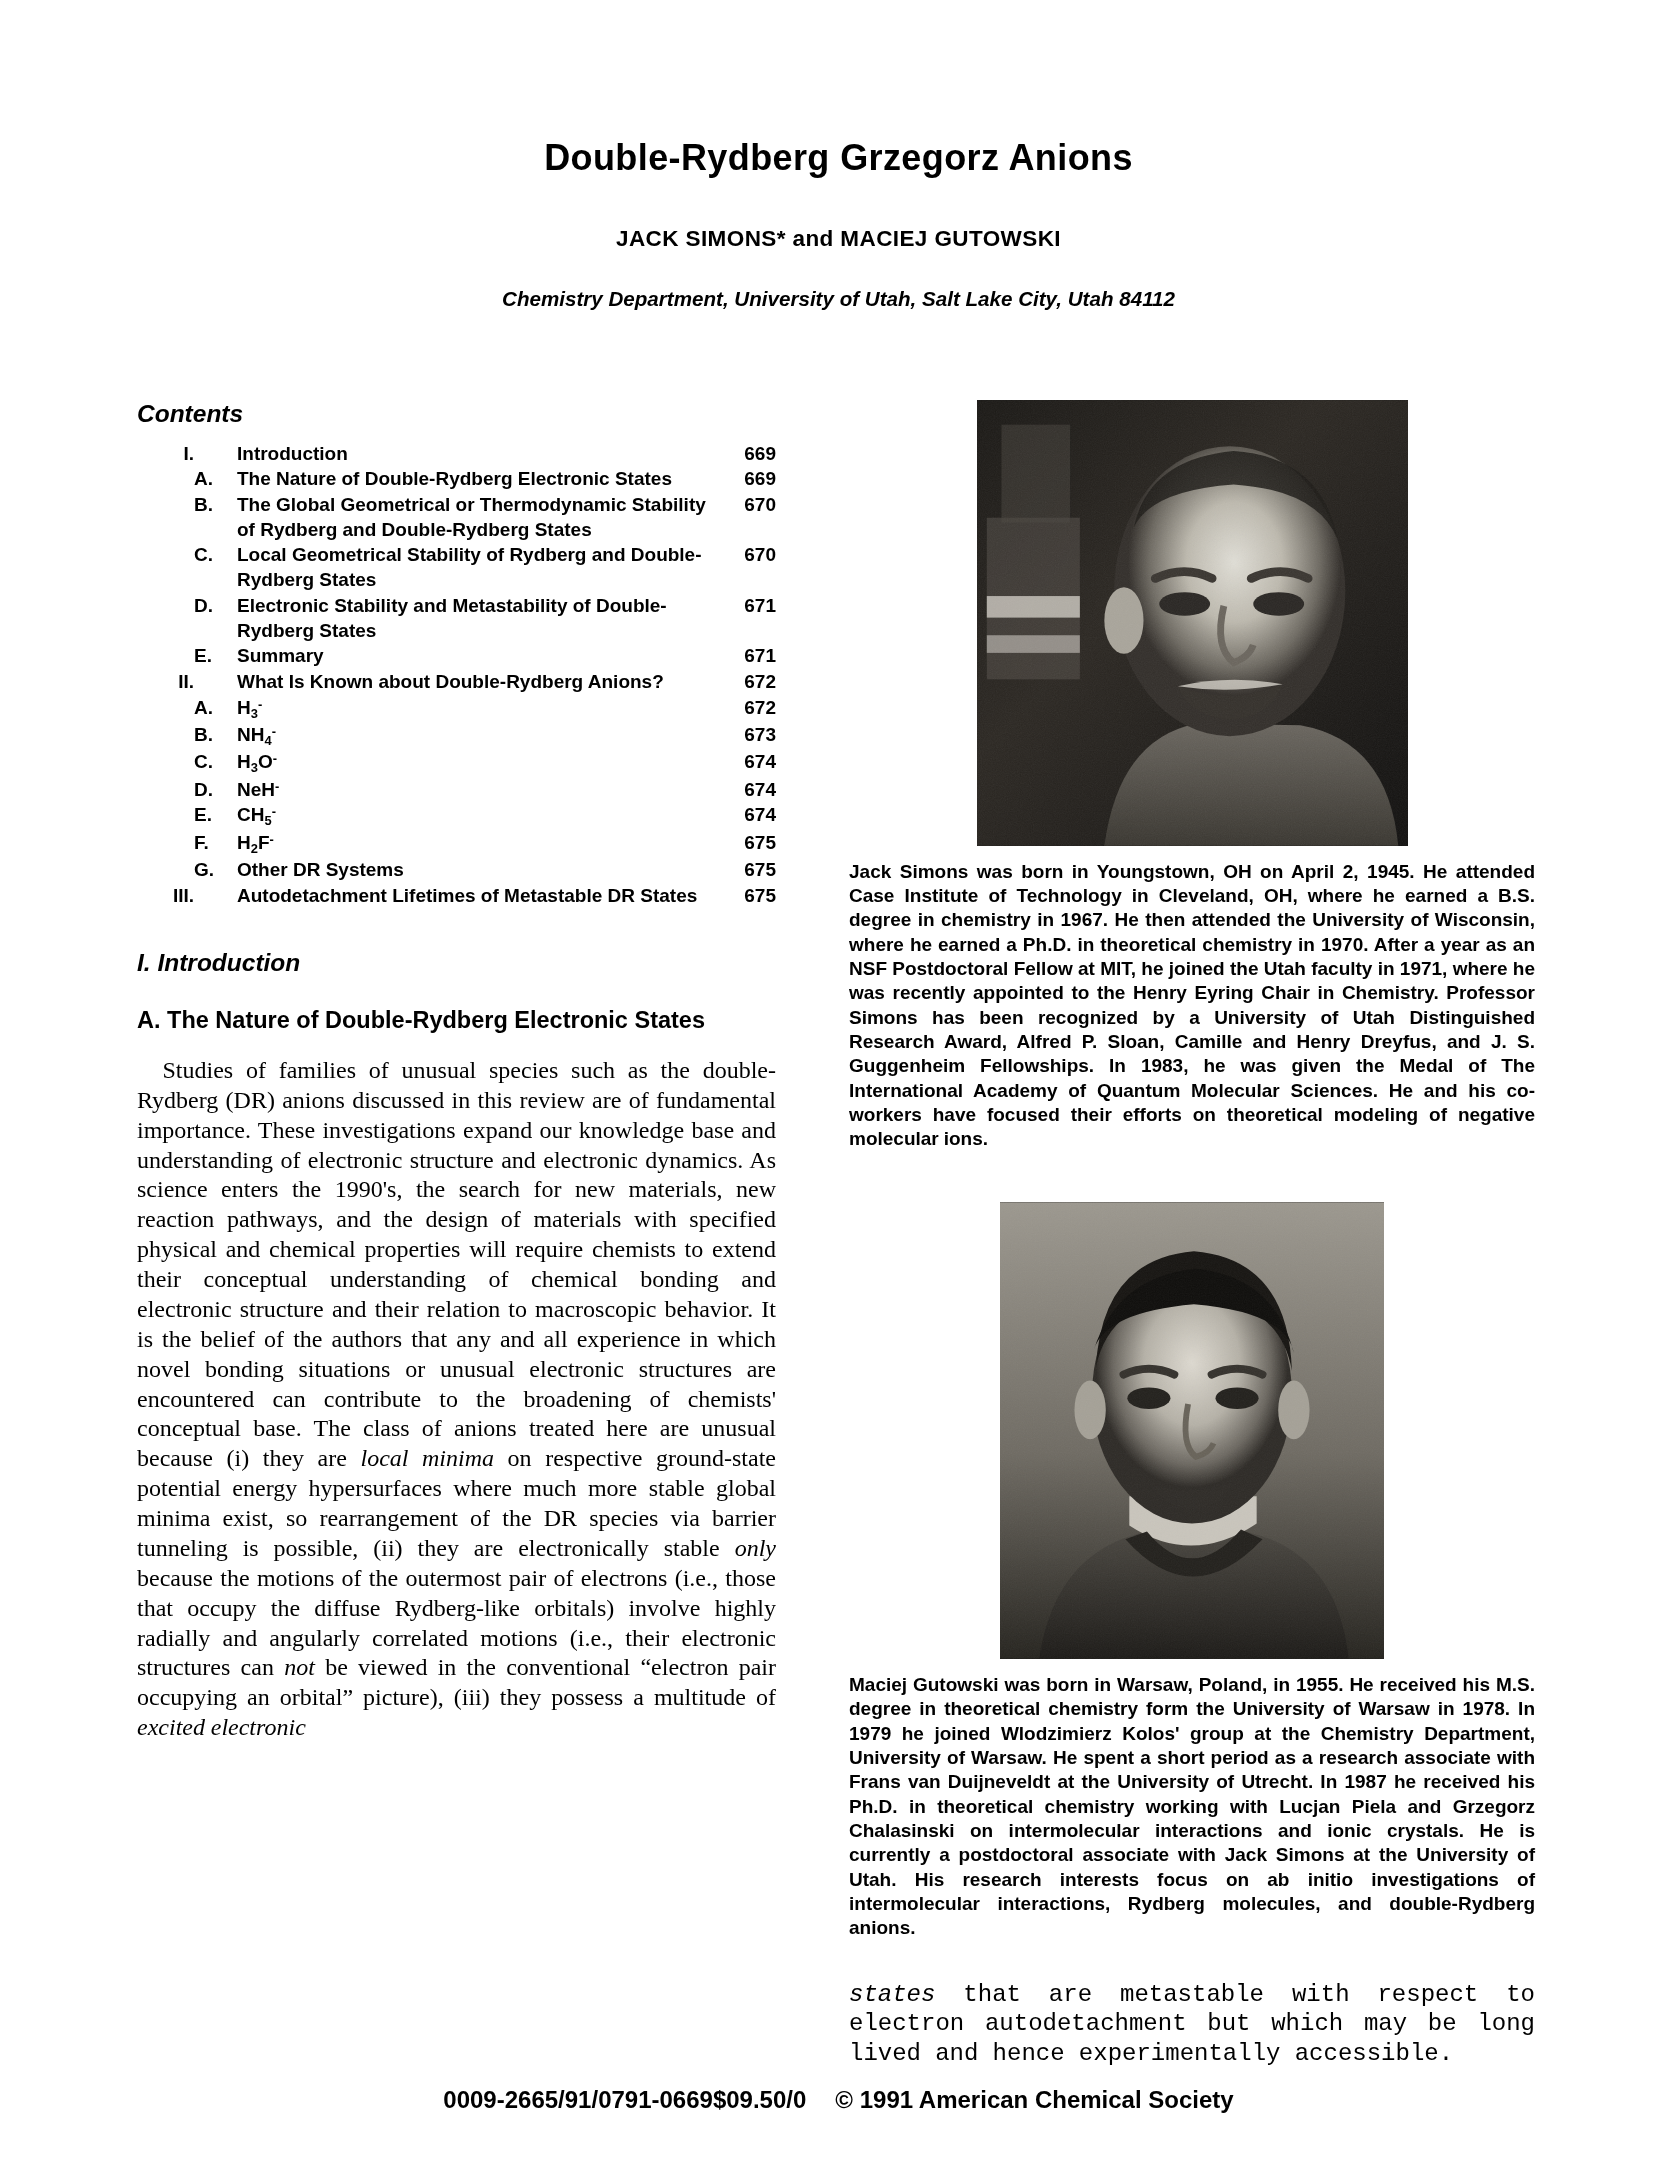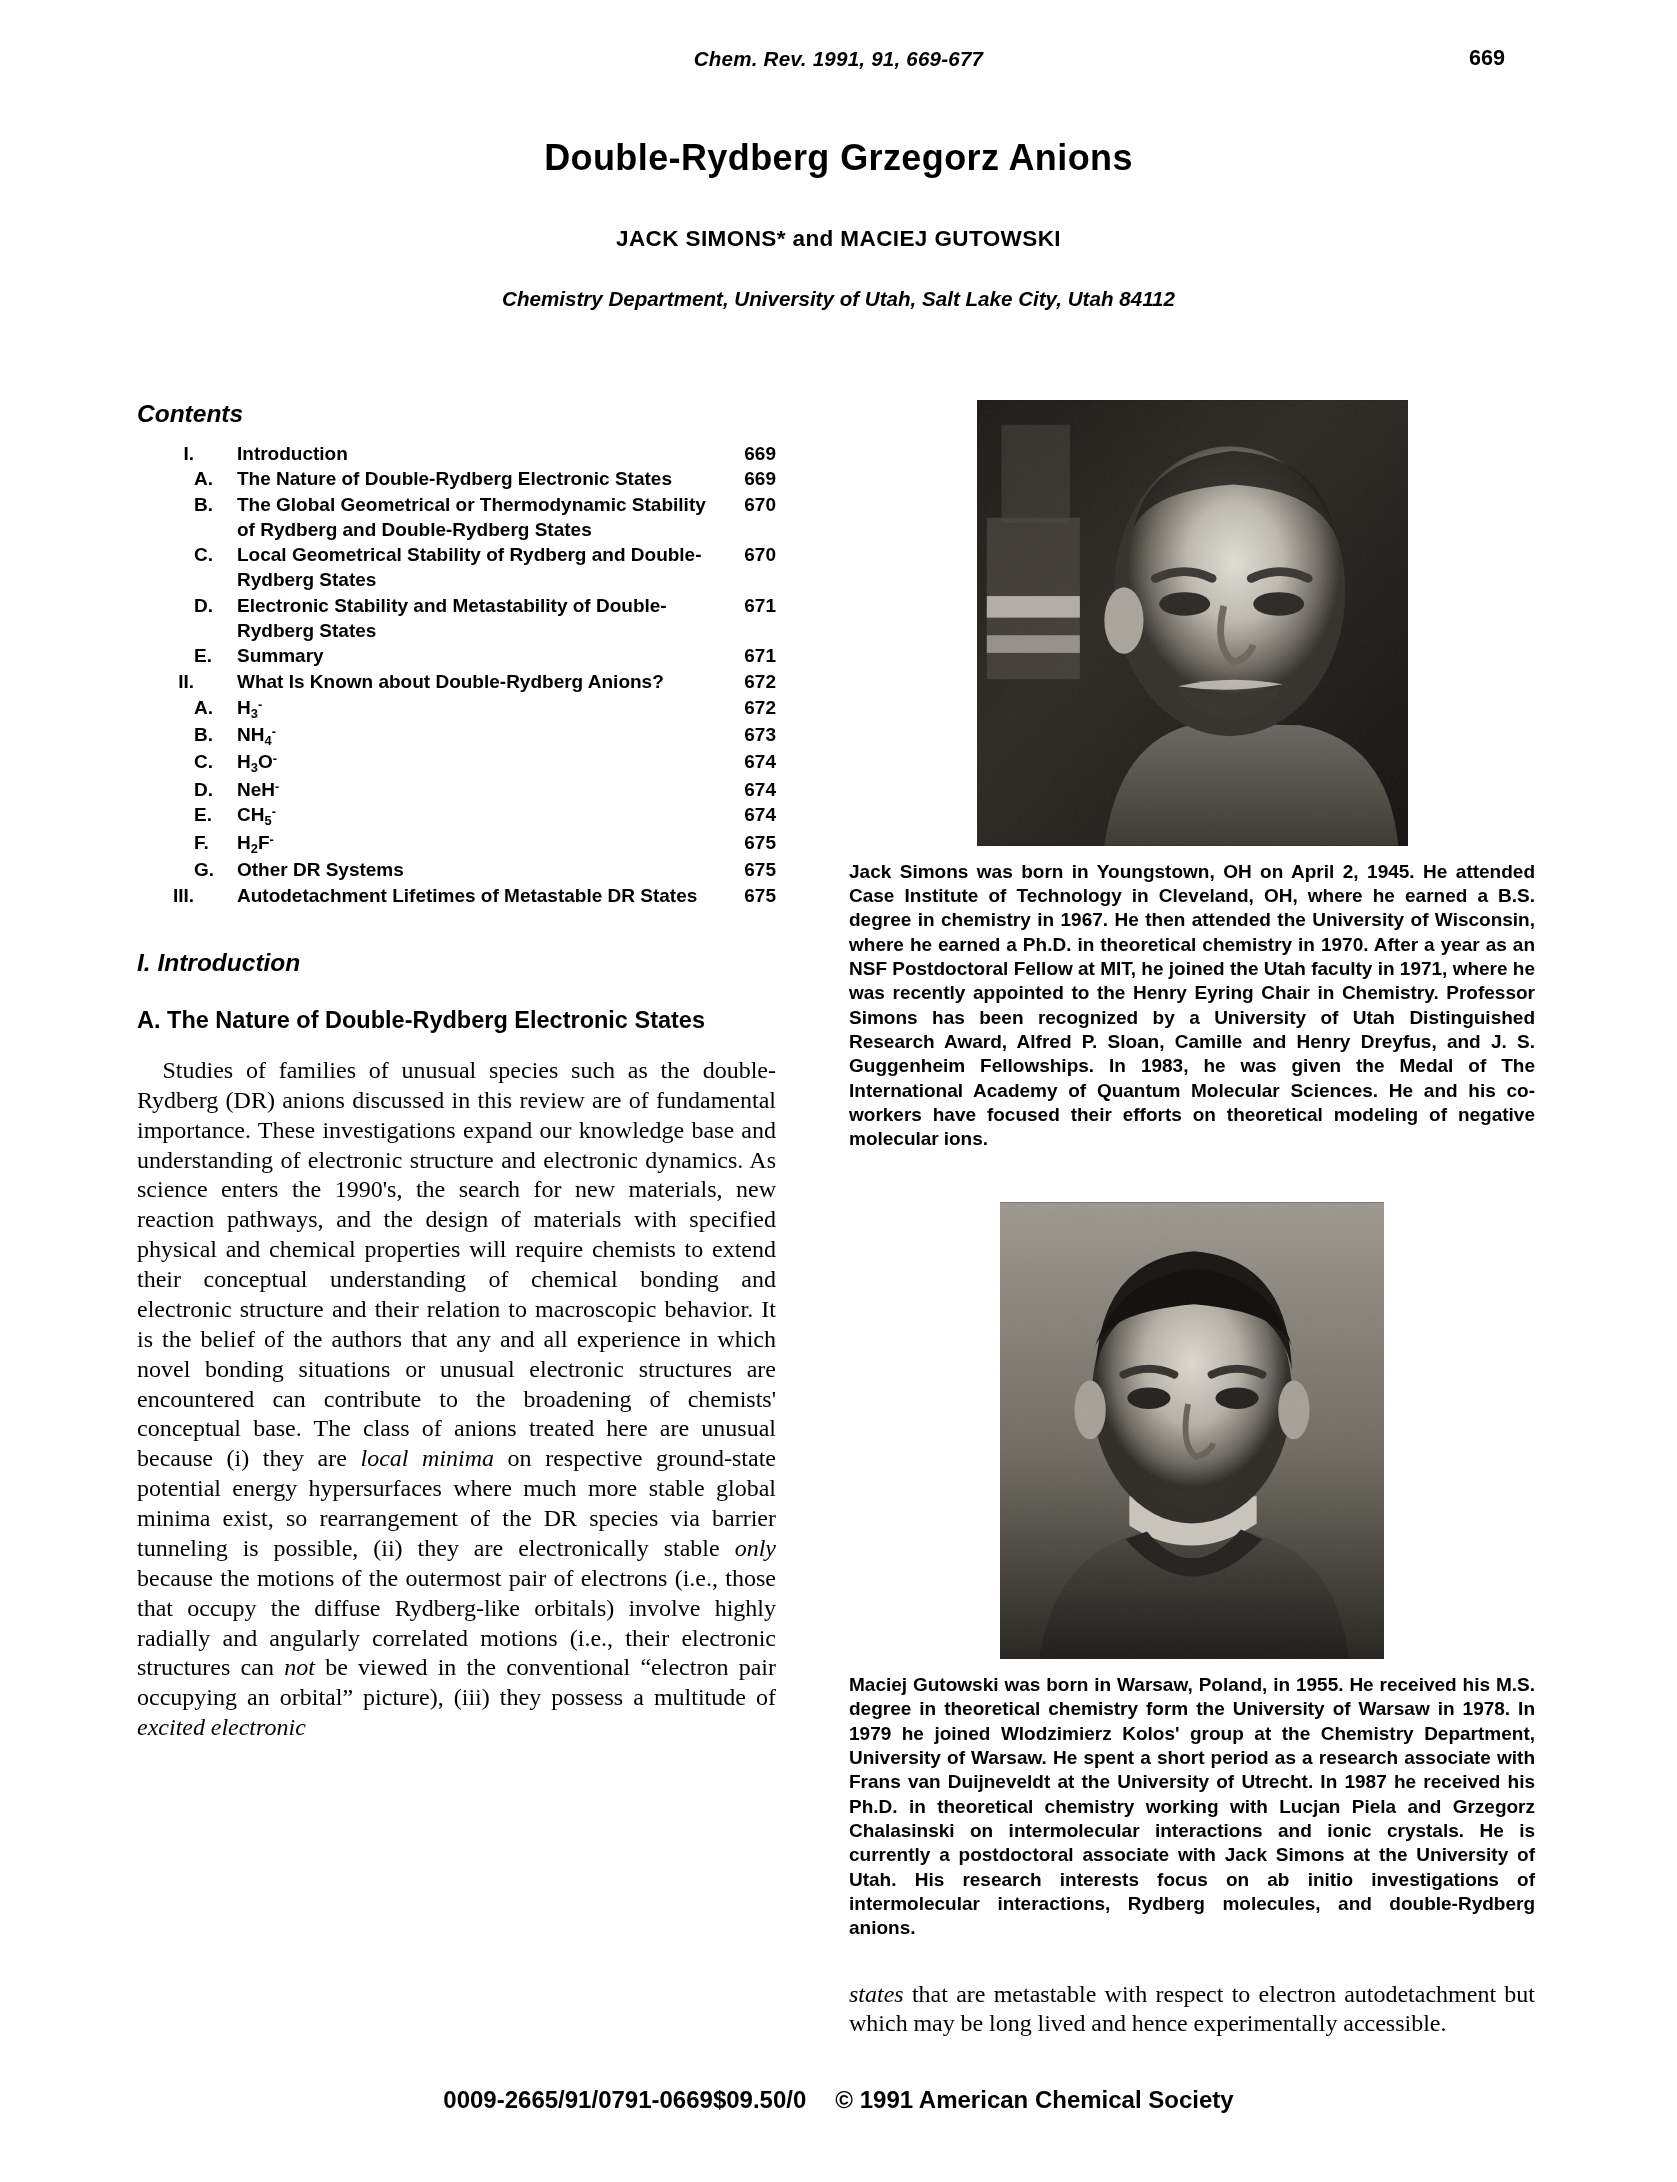--- a/index.html
+++ b/index.html
@@ -88,21 +88,21 @@
   }
 
   
   p.body {
     font-family:"Liberation Serif", serif;
     font-size:24px; line-height:1.245;
     text-align:justify; margin:0; text-indent:25.5px;
     -webkit-hyphens:none; hyphens:none;
     word-spacing:-0.2px;
   }
-  p.body.noind { text-indent:0; }
+  p.body.noind { text-indent:0;font-family:Liberation Mono, monospace; }
   p.body i { font-style:italic; }
 
   
   .photo { display:block; background:#111; }
   .photo-wrap { display:flex; justify-content:center; }
 
   
   p.bio {
     font-family:"Liberation Sans", sans-serif;
     font-weight:bold; font-size:19px; line-height:1.28;
@@ -117,24 +117,20 @@
     font-family:"Liberation Sans", sans-serif;
     font-weight:bold; font-size:24px;
   }
   .footer .code { margin-right:29px; }
 </style>
 </head>
 <body>
 
 <div class="page">
 
-  <div class="runhead">
-    <div class="journal">Chem. Rev. 1991, 91, 669-677</div>
-    <div class="folio">669</div>
-  </div>
 
   <div class="titleblock">
     <h1 class="doctitle">Double-Rydberg Grzegorz Anions</h1>
     <div class="authors">JACK SIMONS* and MACIEJ GUTOWSKI</div>
     <div class="affil">Chemistry Department, University of Utah, Salt Lake City, Utah 84112</div>
   </div>
 
   <div class="colL">
 
     <div class="contents-head">Contents</div>

